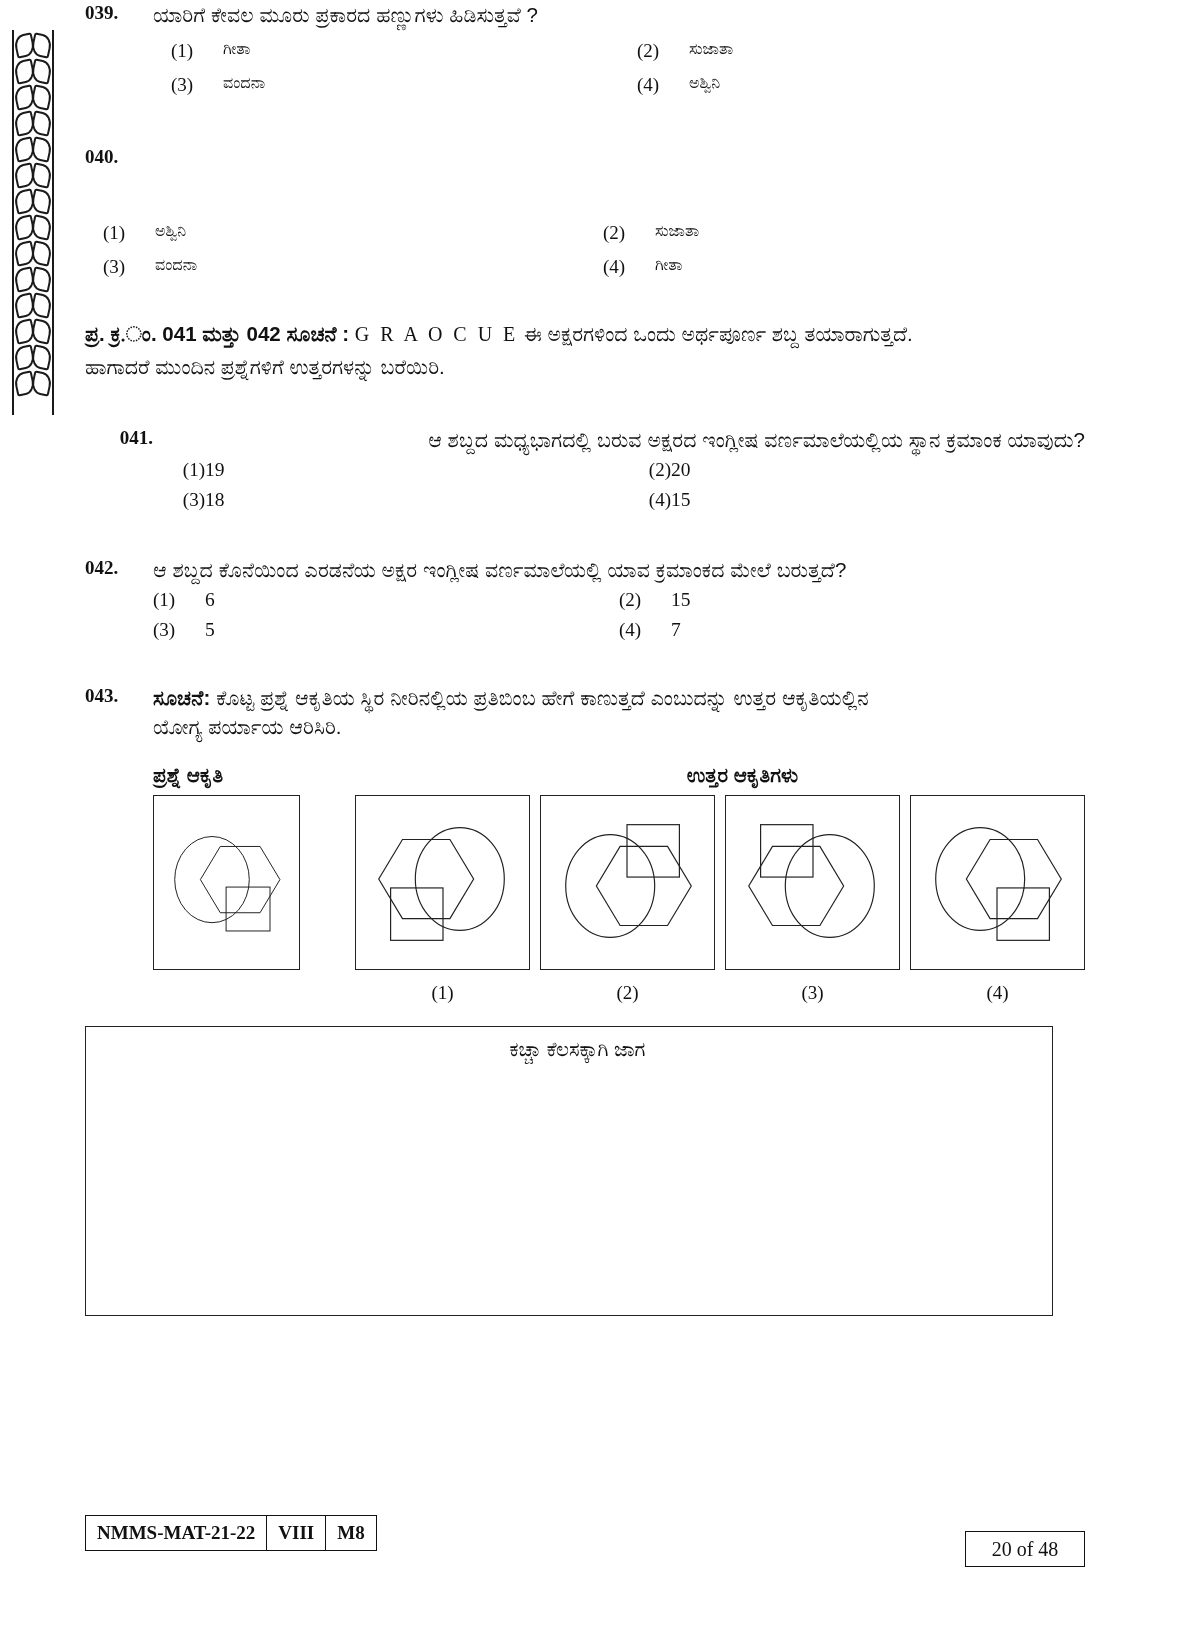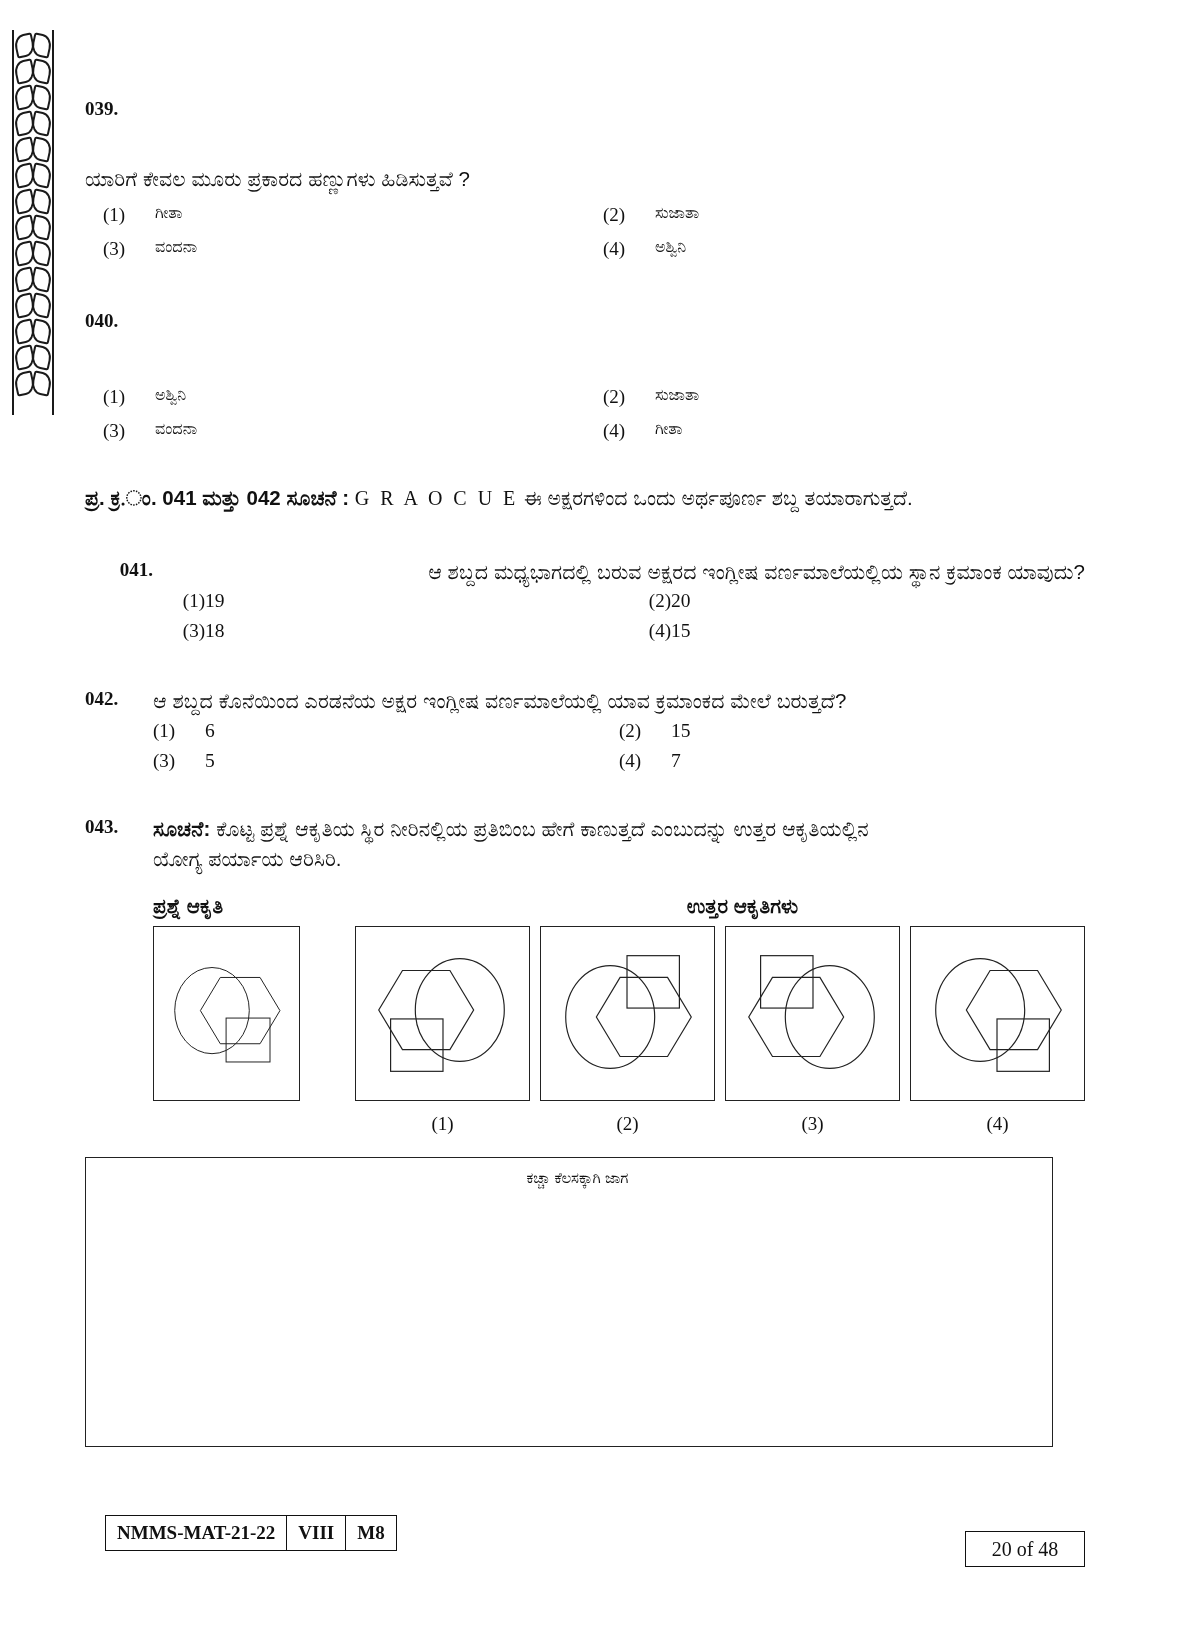--- a/index.html
+++ b/index.html
@@ -126,34 +126,34 @@
   .rough{
     margin-top:22px; margin-left:0;
     width:968px; height:290px;
     border:1.4px solid #222;
     position:relative;
   }
   .rough-lbl{
     position:absolute; top:11px; left:17px; right:0;
     text-align:center;
     font-family:"Liberation Sans", sans-serif;
-    font-size:15px;
+    font-size:20px;
   }
 
   
   .footer{
     position:absolute; left:0; bottom:84px; width:1000px;
     display:flex; align-items:stretch; justify-content:space-between;
   }
   .footer-left{
     display:flex; align-items:stretch;
     border:1.6px solid #111;
     height:36px;
     font-family:"Liberation Serif", serif;
-    font-weight:bold; font-size:19px;margin-left:20px;
+    font-weight:bold; font-size:19px;
   }
   .footer-left > div{
     display:flex; align-items:center;
     padding:0 11px;
     border-right:1.6px solid #111;
   }
   .footer-left > div:last-child{ border-right:none; }
   .footer-right{
     border:1.6px solid #111;
     height:36px; min-width:120px;
@@ -181,21 +181,21 @@
     <div class="orn-cell"></div>
   <div class="orn-cell"></div>
     <div class="orn-cell"></div>
     <div class="orn-cell"></div>
   <div class="orn-cell"></div>
     <div class="orn-cell"></div>
 </div>
 
 <div class="page">
 
-  <div class="q-block" style="margin-top:96px;flex-direction:column;">
+  <div class="q-block" style="">
     <div class="q-num">039.</div>
     <div class="q-body">
       <div class="q-text">ಯಾರಿಗೆ ಕೇವಲ ಮೂರು ಪ್ರಕಾರದ ಹಣ್ಣುಗಳು ಹಿಡಿಸುತ್ತವೆ ?</div>
       <div class="opts">
         <div class="opt">
           <span class="mark">(1)</span>
           <span class="txt">ಗೀತಾ</span>
         </div>
         <div class="opt">
           <span class="mark">(2)</span>
@@ -232,20 +232,21 @@
         <div class="opt">
           <span class="mark">(4)</span>
           <span class="txt">ಗೀತಾ</span>
         </div>
       </div>
     </div>
   </div>
 
   <div class="instruction" style="margin-top:28px;">
     <b>ಪ್ರ. ಕ್ರ.ಂ. 041 ಮತ್ತು 042 ಸೂಚನೆ : </b><span class="letters">G R A O C U E</span><span> ಈ ಅಕ್ಷರಗಳಿಂದ ಒಂದು ಅರ್ಥಪೂರ್ಣ ಶಬ್ದ ತಯಾರಾಗುತ್ತದೆ.</span><br>
+    <span>ಹಾಗಾದರೆ ಮುಂದಿನ ಪ್ರಶ್ನೆಗಳಿಗೆ ಉತ್ತರಗಳನ್ನು ಬರೆಯಿರಿ.</span>
   </div>
 
   <div class="q-block" style="margin-top:42px;text-align:right;">
     <div class="q-num">041.</div>
     <div class="q-body">
       <div class="q-text">ಆ ಶಬ್ದದ ಮಧ್ಯಭಾಗದಲ್ಲಿ ಬರುವ ಅಕ್ಷರದ ಇಂಗ್ಲೀಷ ವರ್ಣಮಾಲೆಯಲ್ಲಿಯ ಸ್ಥಾನ ಕ್ರಮಾಂಕ ಯಾವುದು?</div>
       <div class="opts tight">
         <div class="opt" style="padding-left:0;">
           <span class="mark">(1)</span>
           <span class="txt num">19</span>

